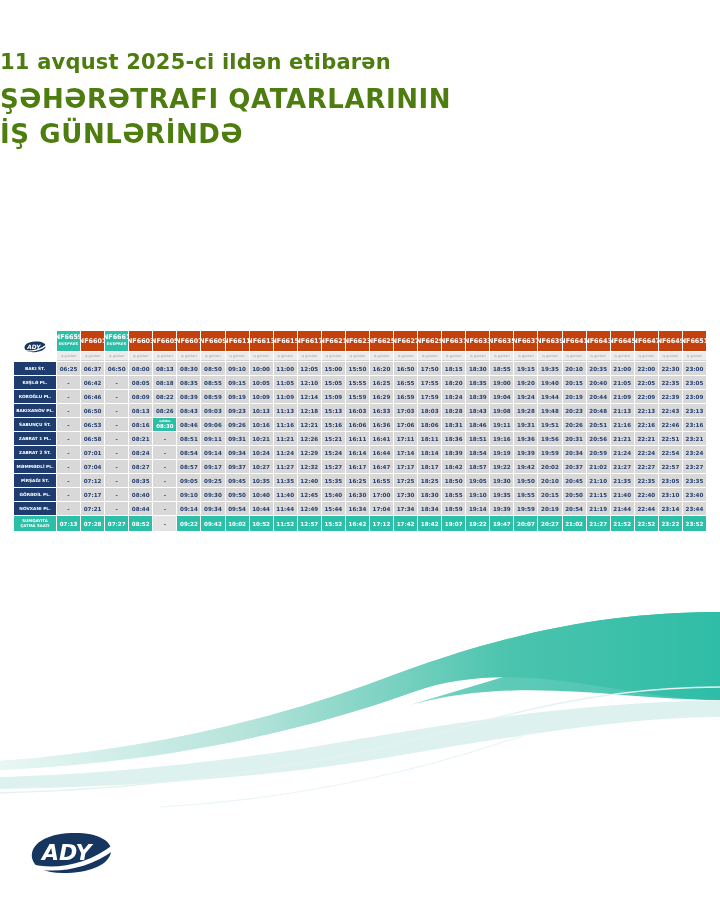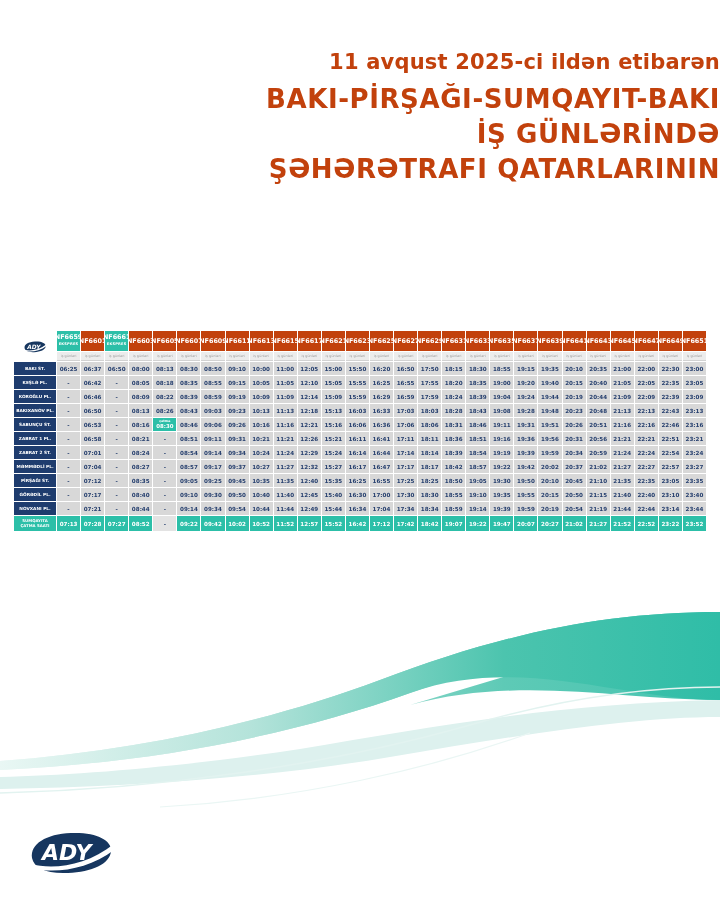--- a/index.html
+++ b/index.html
@@ -1,21 +1,21 @@
 <!DOCTYPE html>
 <html><head>
 <meta charset="utf-8">
 <style>
   * { margin:0; padding:0; box-sizing:border-box; }
   html,body { width:720px; height:900px; background:#ffffff; overflow:hidden;
               font-family:"DejaVu Sans","Liberation Sans",sans-serif; }
   .page { position:relative; width:720px; height:900px; background:#fff; }
 
   
-  .titles { position:absolute; top:50px; left:0; width:720px; text-align:right; color:#c2410c; }
+  .titles { position:absolute; top:50px; left:0; width:720px; text-align:left; color:#4d7c0f; }
   .t-small { font-size:21px; font-weight:bold; letter-spacing:.2px; margin-bottom:8px; }
   .t-big   { font-size:26px; font-weight:bold; letter-spacing:.6px; line-height:35px; }
 
   
   .ttable { position:absolute; left:14px; top:331px; width:692px;
             display:grid; grid-template-columns:42px repeat(27, 1fr);
             grid-auto-rows:13px; gap:1px; background:#ffffff; }
   .ttable > div { overflow:hidden; display:flex; align-items:center; justify-content:center; text-align:center; }
 
   .corner { grid-row:1 / 3; background:#ffffff; }
@@ -46,23 +46,22 @@
   .brand { position:absolute; left:26px; top:824px; width:90px; height:56px; }
   .mini-logo { width:30px; height:15px; }
 </style>
 </head>
 <body>
 
 <div class="page">
 
   <div class="titles">
     <div class="t-small">11 avqust 2025-ci ildən etibarən</div>
-    <div class="t-big">BAKI-PİRŞAĞI-SUMQAYIT-BAKI</div>
+    <div class="t-big">ŞƏHƏRƏTRAFI QATARLARININ</div>
     <div class="t-big">İŞ GÜNLƏRİNDƏ</div>
-    <div class="t-big">ŞƏHƏRƏTRAFI QATARLARININ</div>
   </div>
 
   <div class="ttable" id="ttable">
       <div class="corner">
         <svg class="mini-logo" viewBox="0 0 90 56">
           <path d="M6,34 C4,20 20,10 45,9 C70,8 86,16 85,27 C84,40 66,48 42,49 C20,50 8,44 6,34 Z" fill="#16365f"></path>
           <path d="M4,40 C28,46 60,42 88,20 L88,26 C62,46 28,50 4,44 Z" fill="#ffffff"></path>
           <text x="16" y="36" font-size="22" font-weight="bold" font-style="italic" fill="#ffffff">ADY</text>
         </svg>
       </div>

